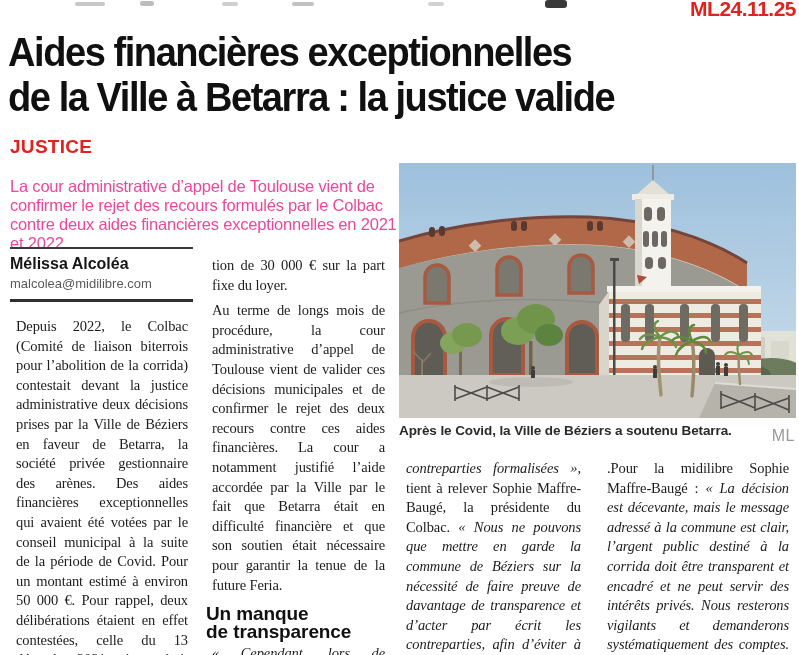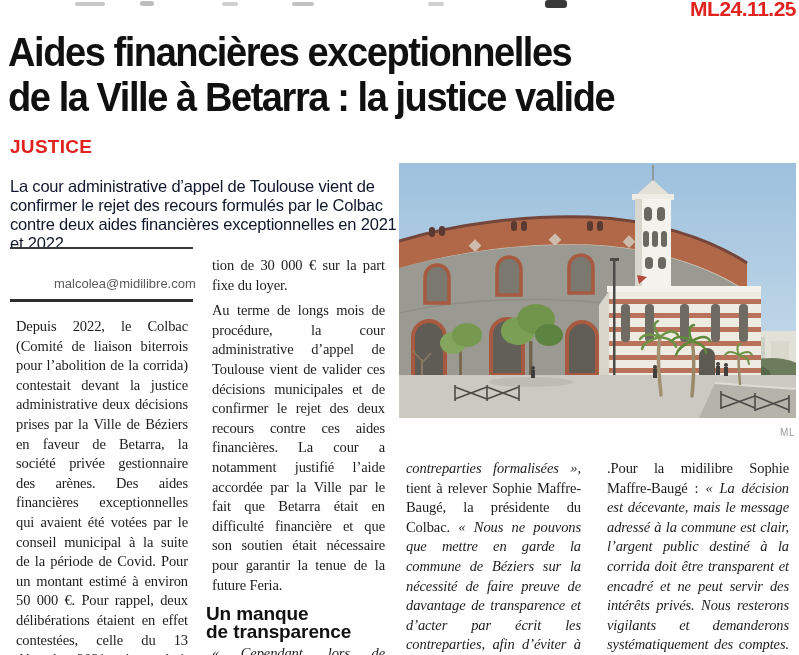--- a/index.html
+++ b/index.html
@@ -22,27 +22,27 @@
     color:#101010;transform:scaleX(0.95);transform-origin:left top;
   }
   
   .section-label{
     position:absolute;left:10px;top:136px;
     font-weight:bold;font-size:19px;letter-spacing:0.3px;color:#e0231f;
   }
   
   .standfirst{
     position:absolute;left:10px;top:177px;width:392px;
-    font-size:16.5px;line-height:19px;color:#0f172a;letter-spacing:-0.2px;
+    font-size:16.5px;line-height:19px;color:#ec4899;letter-spacing:-0.2px;
   }
   
   .byline-rule-top{position:absolute;left:10px;top:247px;width:183px;height:2px;background:#3a3a3a;}
   .byline-rule-bottom{position:absolute;left:10px;top:299px;width:183px;height:3px;background:#2e2e2e;}
   .author-name{position:absolute;left:10px;top:255px;font-weight:bold;font-size:16px;color:#161616;}
-  .author-email{position:absolute;left:10px;top:276px;font-size:13px;color:#5a5a5a;margin-left:44px;}
+  .author-email{position:absolute;left:10px;top:276px;font-size:13px;color:#5a5a5a;}
   
   .bodycol{
     position:absolute;
     font-family:"Liberation Serif","DejaVu Serif",serif;
     font-size:14.5px;line-height:19.6px;color:#1c1c1c;
     text-align:justify;text-align-last:left;letter-spacing:-0.1px;
   }
   .bodycol p{margin:6px;}
   .bodycol p + p{margin-top:0px;}
   .it{font-style:italic;}
@@ -56,21 +56,21 @@
     margin:10px 0 3px 0 !important;text-align:left;
   }
   
   .photo-wrap{position:absolute;left:399px;top:163px;width:397px;height:255px;overflow:hidden;}
   .photo-caption{
     position:absolute;left:399px;top:423px;width:360px;
     font-weight:bold;font-size:13.5px;color:#2a2a2a;letter-spacing:-0.1px;
   }
   .photo-credit{
     position:absolute;right:4px;top:427px;
-    font-size:10px;color:#9a9a9a;letter-spacing:0.5px;
+    font-size:16px;color:#9a9a9a;letter-spacing:0.5px;
   }
 </style>
 </head>
 <body>
 
 <div id="page">
 
   <div>
     <div class="crop-mark" style="left:75px;top:2px;width:30px;height:4px;background:#c8c8c8;"></div>
     <div class="crop-mark" style="left:140px;top:1px;width:14px;height:5px;background:#bdbdbd;"></div>
@@ -85,20 +85,21 @@
   <div class="headline">
     <div>Aides financières exceptionnelles</div>
     <div>de la Ville à Betarra : la justice valide</div>
   </div>
 
   <div class="section-label">JUSTICE</div>
 
   <div class="standfirst">La cour administrative d’appel de Toulouse vient de confirmer le rejet des recours formulés par le Colbac contre deux aides financières exceptionnelles en 2021 et 2022.</div>
 
   <div class="byline-rule-top"></div>
+  <div class="author-name">Mélissa Alcoléa</div>
   <div class="author-email">malcolea@midilibre.com</div>
   <div class="byline-rule-bottom"></div>
 
   <div id="col1" class="bodycol">
     <p>Depuis 2022, le Colbac (Comité de liaison biterrois pour l’abolition de la corrida) contestait devant la justice administrative deux décisions prises par la Ville de Béziers en faveur de Betarra, la société privée gestionnaire des arènes. Des aides financières exceptionnelles qui avaient été votées par le conseil municipal à la suite de la période de Covid. Pour un montant estimé à environ 50 000 €. Pour rappel, deux délibérations étaient en effet contestées, celle du 13 décembre 2021 qui exonérait Betarra de la part variable de son loyer, estimée à 20 000 € ; et celle du 4 juillet 2022 qui a permis une réduc-</p>
   </div>
 
   <div id="col2" class="bodycol">
     <p>tion de 30 000 € sur la part fixe du loyer.</p>
     <p>Au terme de longs mois de procédure, la cour administrative d’appel de Toulouse vient de valider ces décisions municipales et de confirmer le rejet des deux recours contre ces aides financières. La cour a notamment justifié l’aide accordée par la Ville par le fait que Betarra était en difficulté financière et que son soutien était nécessaire pour garantir la tenue de la future Feria.</p>
@@ -269,20 +270,21 @@
           <line x1="356" y1="230" x2="356" y2="248"></line>
           <line x1="390" y1="232" x2="390" y2="250"></line>
         <line x1="322" y1="231" x2="356" y2="245"></line>
           <line x1="356" y1="233" x2="322" y2="245"></line>
         <line x1="356" y1="233" x2="390" y2="247"></line>
           <line x1="390" y1="235" x2="356" y2="247"></line>
       </g>
     </svg>
   </div>
 
+  <div class="photo-caption">Après le Covid, la Ville de Béziers a soutenu Betarra.</div>
   <div class="photo-credit">ML</div>
 
   <div id="col3" class="bodycol">
     <p>
       <span class="it">contreparties formalisées »,</span><span> tient à relever Sophie Maffre-Baugé, la présidente du Colbac. </span><span class="it">« Nous ne pouvons que mettre en garde la commune de Béziers sur la nécessité de faire preuve de davantage de transparence et d’acter par écrit les contreparties, afin d’éviter à l’avenir d’autres contentieux comme celui-ci »,</span><span> a ainsi déclaré la rapporteure, lors de</span>
     </p>
   </div>
 
   <div id="col4" class="bodycol">
     <p>

